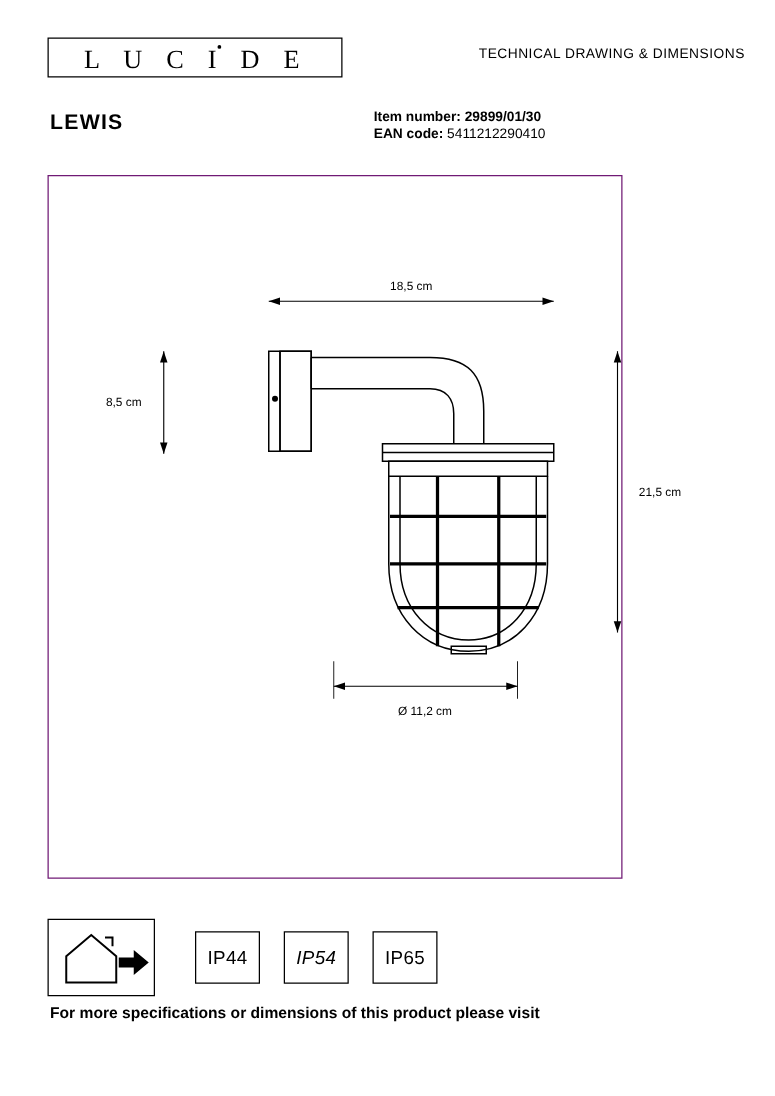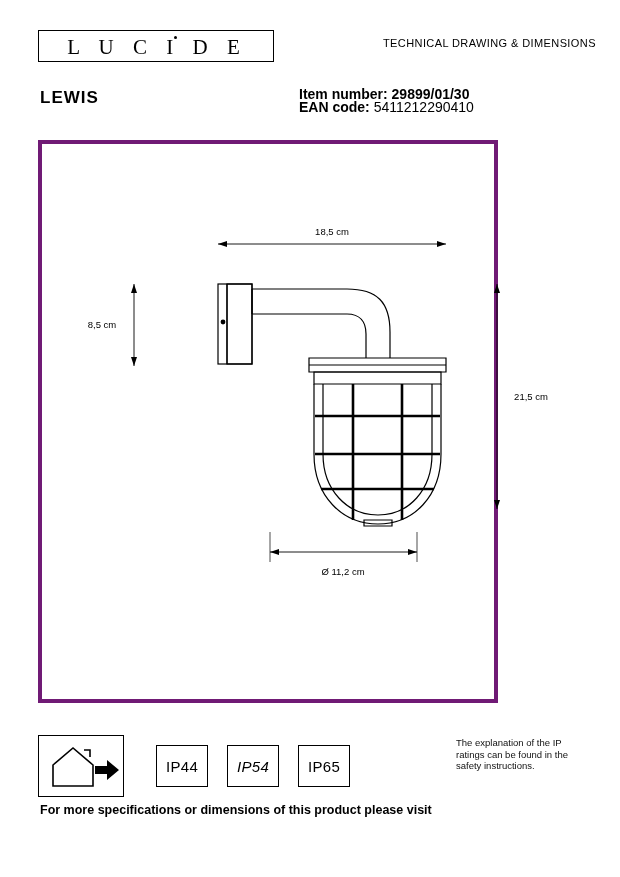--- a/index.html
+++ b/index.html
@@ -77,33 +77,33 @@
     left: 40px;
     top: 88px;
     font-size: 17px;
     font-weight: bold;
     letter-spacing: 1px;
   }
   .item-info {
     position: absolute;
     left: 299px;
     top: 88px;
-    font-size: 14px;
+    font-size: 11px;
     line-height: 13px;
   }
   .item-info .lbl { font-weight: bold; }
 
   
   .drawing-frame {
     position: absolute;
     left: 38px;
     top: 140px;
     width: 460px;
     height: 563px;
-    border: 4px solid #701a75;
+    border: 1px solid #701a75;
     box-sizing: border-box;
   }
   .drawing-frame svg { display:block; }
 
   
   .ip-row {
     position: absolute;
     left: 38px;
     top: 735px;
     width: 548px;
@@ -268,18 +268,17 @@
     <div class="house-box">
       <svg width="84" height="60" viewBox="0 0 84 60">
         <path d="M14,29 L34,12 L54,29 L54,50 L14,50 Z" fill="none" stroke="#000" stroke-width="1.6"></path>
         <path d="M45,14 L51,14 L51,21" fill="none" stroke="#000" stroke-width="1.6"></path>
         <path d="M56,30 L68,30 L68,24 L80,34 L68,44 L68,38 L56,38 Z" fill="#000"></path>
       </svg>
     </div>
     <div class="ip-box b0">IP44</div>
     <div class="ip-box b1">IP54</div>
     <div class="ip-box b2">IP65</div>
-    <div class="ip-note">The explanation of the IP ratings can be found in the safety instructions.</div>
   </div>
 
   <div class="footer-line1">For more specifications or dimensions of this product please visit</div>
 
 </div>
 
 </body></html>

